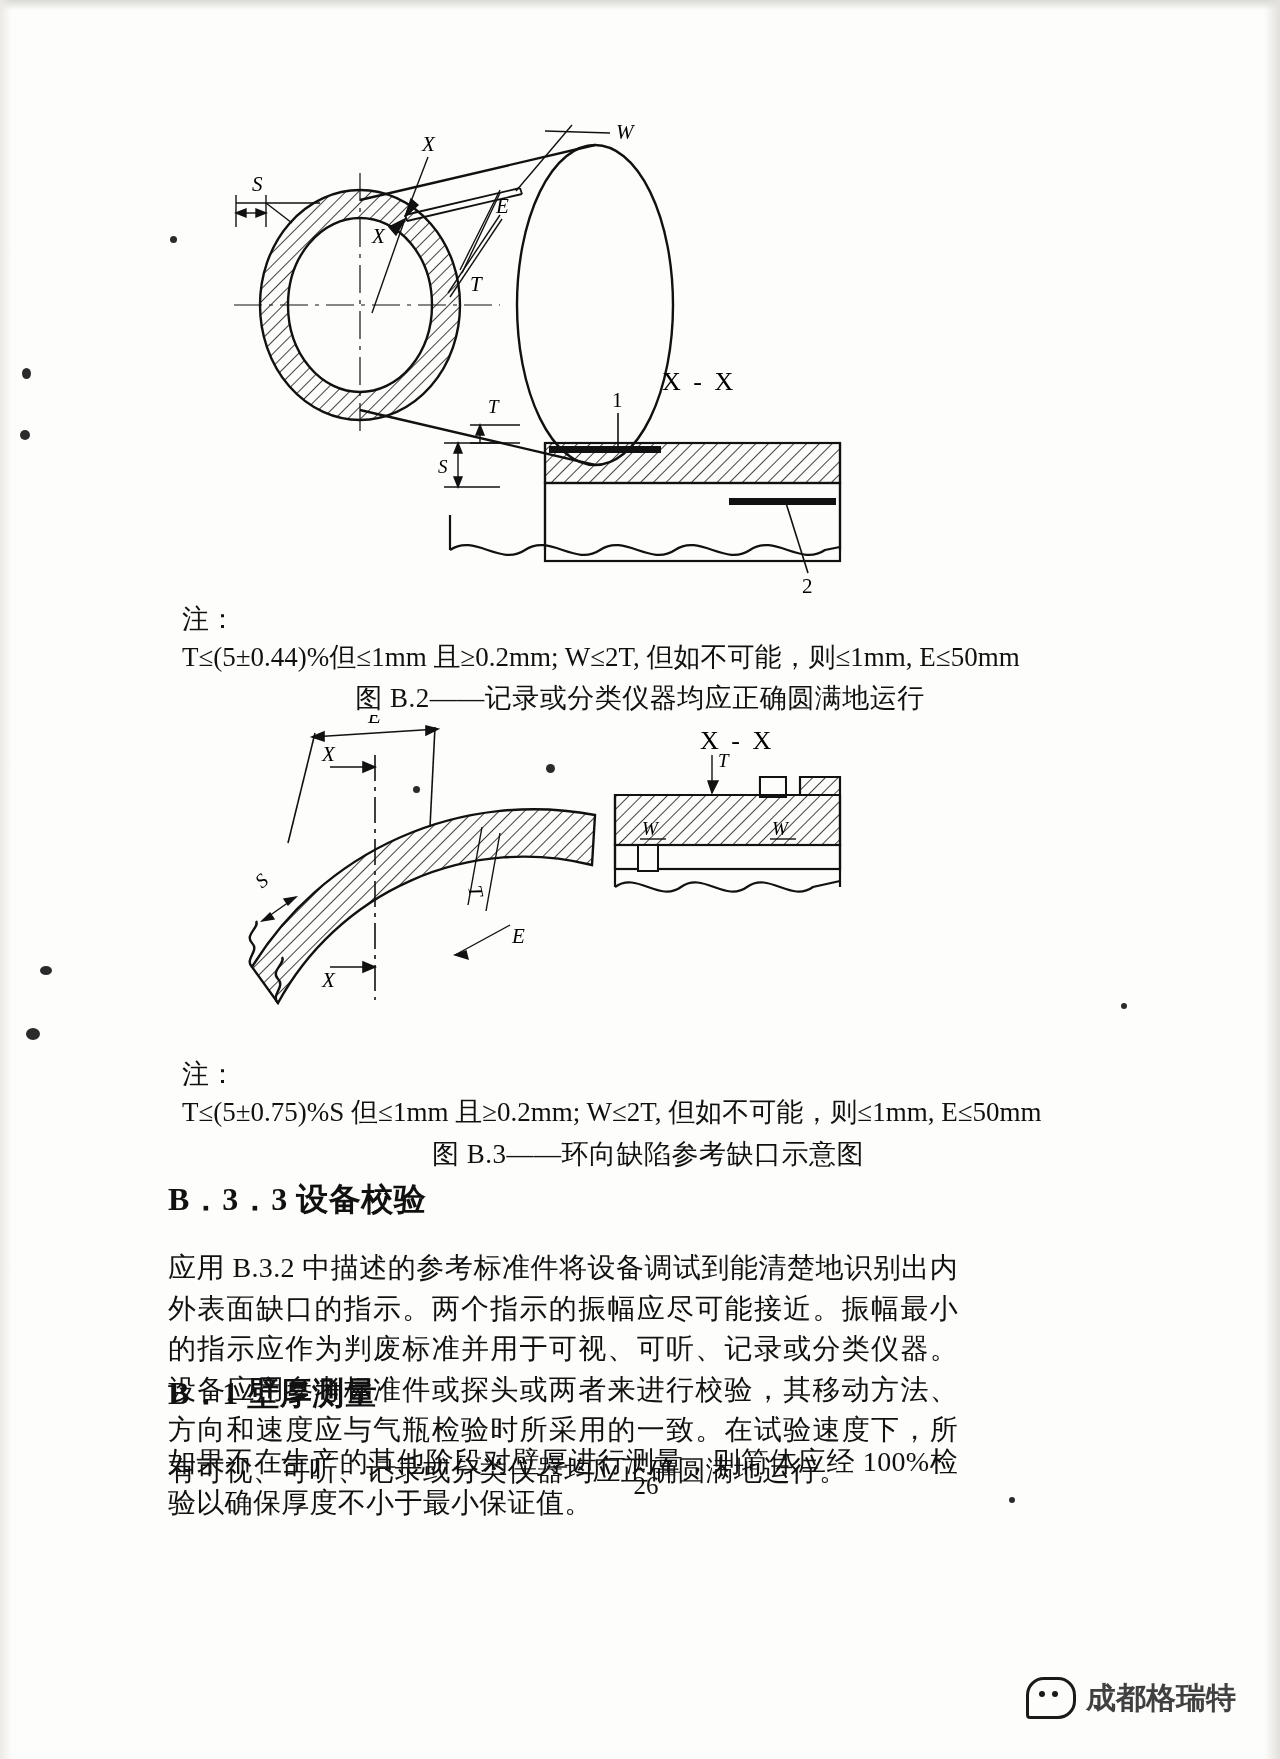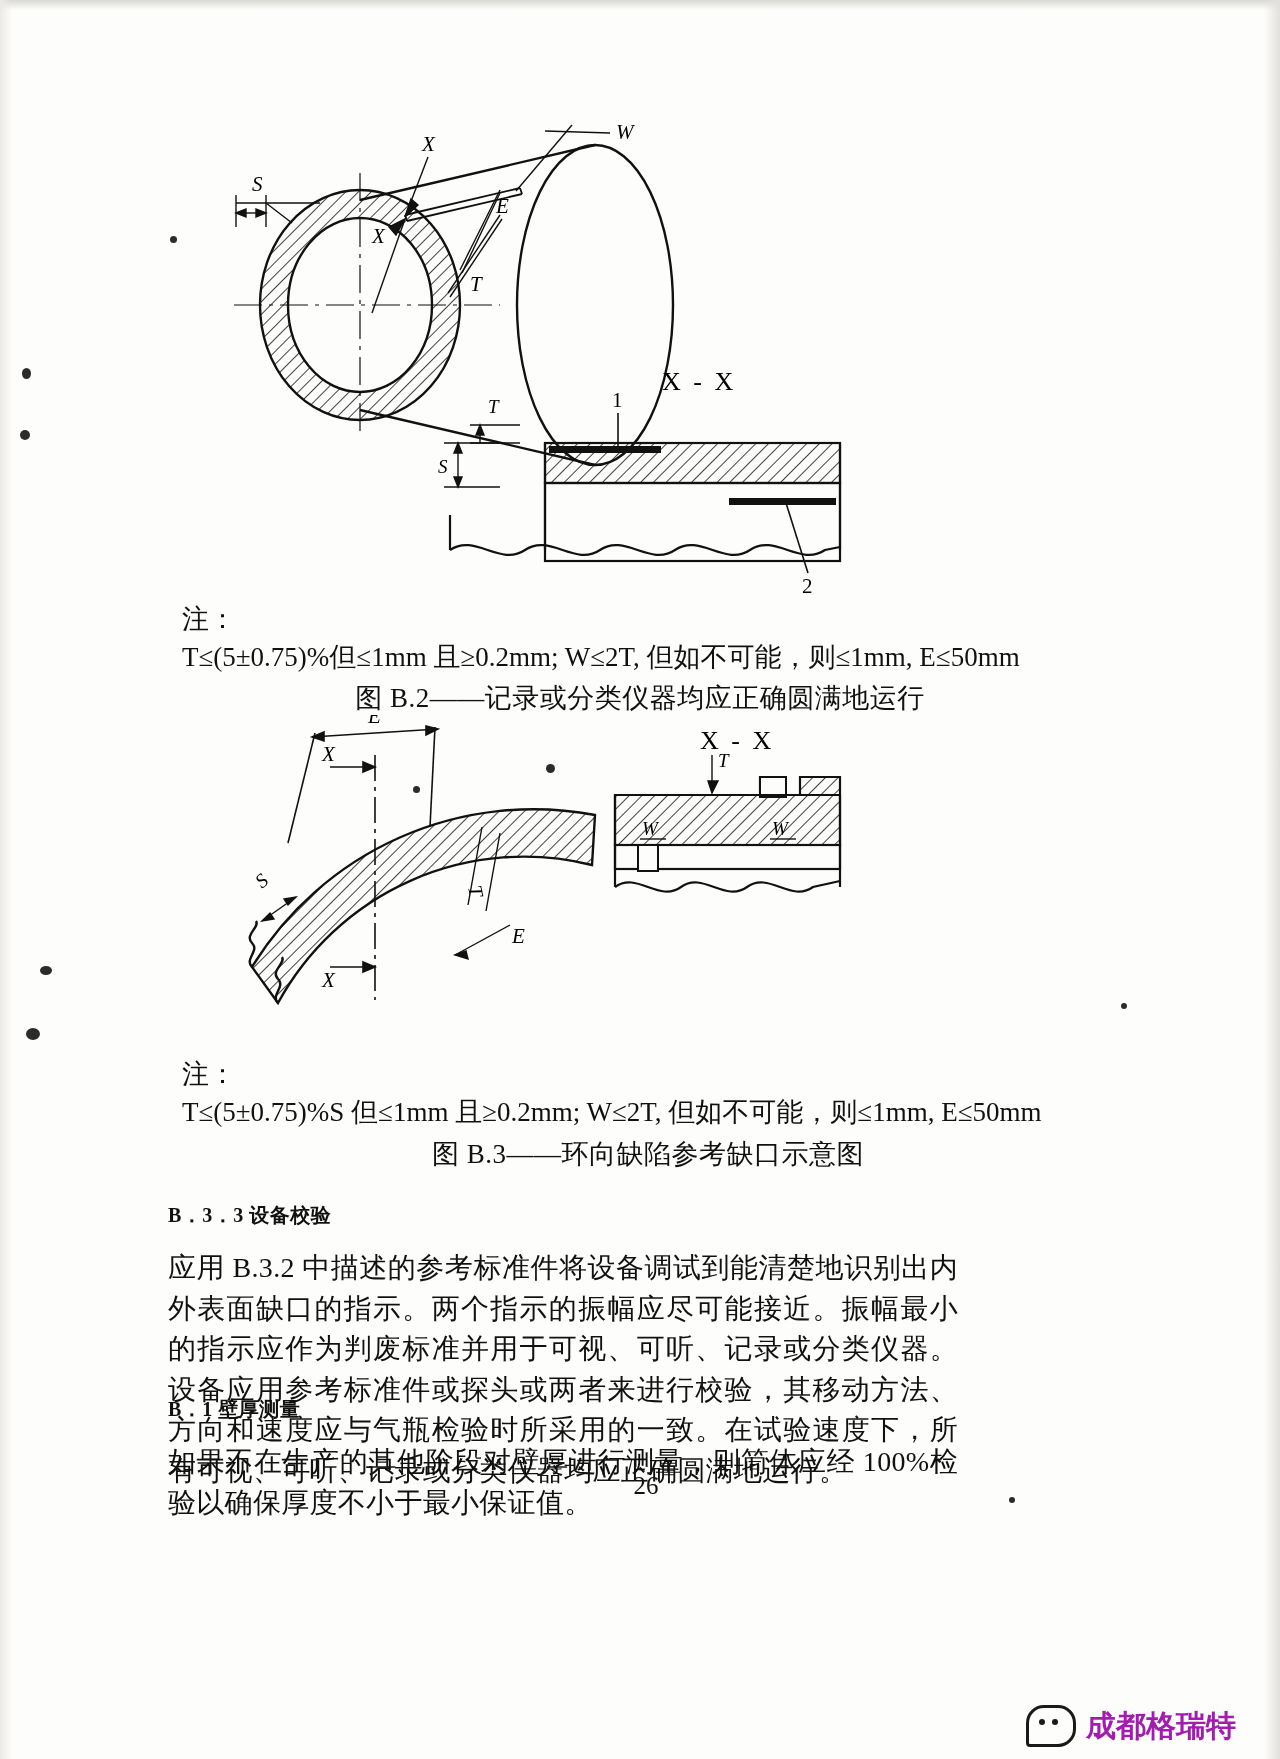--- a/index.html
+++ b/index.html
@@ -45,47 +45,46 @@
   .note-text { margin-left: 22px; white-space: nowrap; }
   .fig-caption {
     position: absolute;
     width: 100%;
     text-align: center;
     font-size: 27px;
     letter-spacing: 0.5px;
   }
   .heading {
     position: absolute;
-    font-size: 20px;
+    font-size: 32px;
     font-weight: bold;
     letter-spacing: 0.5px;
-    margin-top: 24px;
   }
   .para {
     position: absolute;
     font-size: 28px;
     line-height: 1.45;
     text-align: justify;
     letter-spacing: 0.3px;
     margin-top: 36px;
   }
   .page-number {
     position: absolute;
     width: 100%;
     text-align: center;
     font-size: 25px;
   }
   .stamp {
     position: absolute;
     right: 44px;
-    bottom: 12px;
+    bottom: 40px;
     display: flex;
     align-items: center;
     gap: 10px;
-    color: #a21caf;
+    color: #404040;
     font-family: "Liberation Sans", sans-serif;
     font-size: 30px;
     font-weight: bold;
   }
   .stamp .wx {
     width: 44px; height: 36px;
     border: 3px solid #1a1a1a;
     border-radius: 18px 18px 18px 4px;
     position: relative;
     display: inline-block;
@@ -234,21 +233,21 @@
         <line x1="418" y1="356" x2="418" y2="318"></line>
         <line x1="586" y1="408" x2="608" y2="478"></line>
       </g>
       <text x="412" y="312" font-size="21">1</text>
       <text x="602" y="498" font-size="21">2</text>
     </svg>
   </div>
 
   <div class="note-block" style="left:160px;top:600px;width:960px;">
     <div class="note-label">注：</div>
-    <div class="note-text">T≤(5±0.75)%但≤1mm 且≥0.2mm; W≤2T, 但如不可能，则≤1mm, E≤50mm</div>
+    <div class="note-text">T≤(5±0.44)%但≤1mm 且≥0.2mm; W≤2T, 但如不可能，则≤1mm, E≤50mm</div>
   </div>
   <div class="fig-caption" style="left:0;top:680px;">图 B.2——记录或分类仪器均应正确圆满地运行</div>
 
   <div class="fig" style="left:200px;top:715px;width:900px;height:330px;">
     <svg width="900" height="330" viewBox="0 0 900 330">
       <defs>
         <pattern id="hatch3" width="9" height="9" patternTransform="rotate(45)" patternUnits="userSpaceOnUse">
           <line x1="0" y1="0" x2="0" y2="9" stroke="#111" stroke-width="1.6"></line>
         </pattern>
       </defs>

